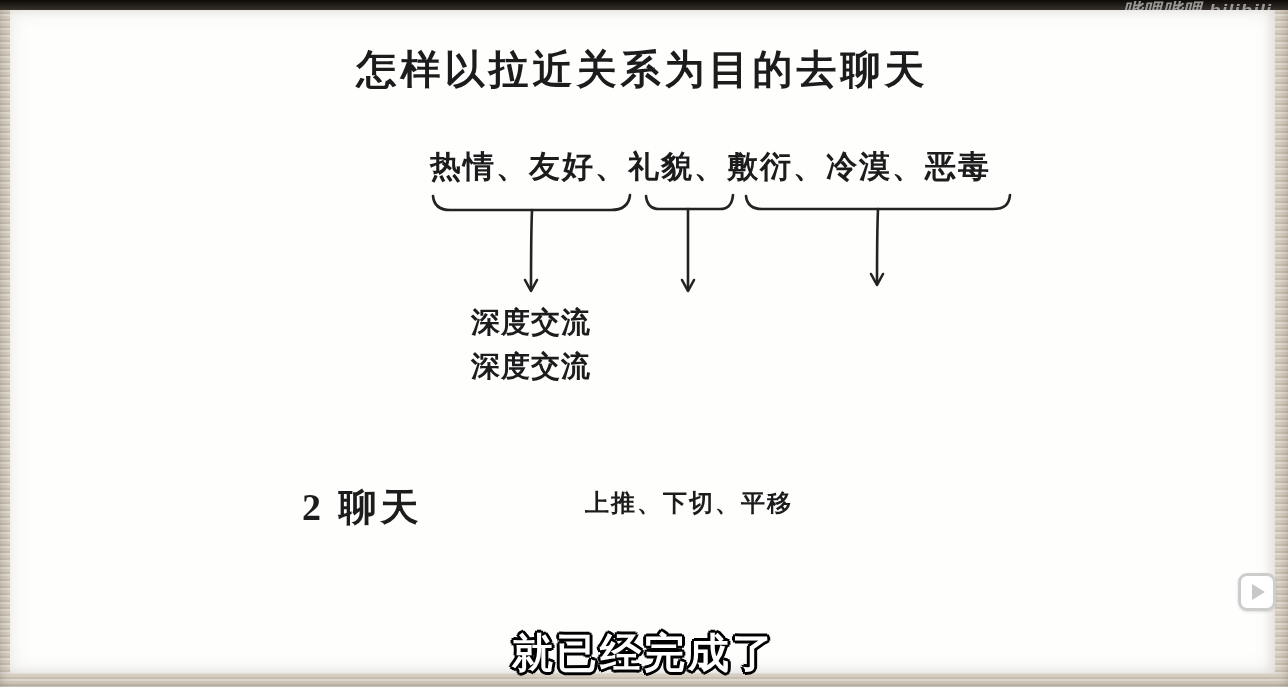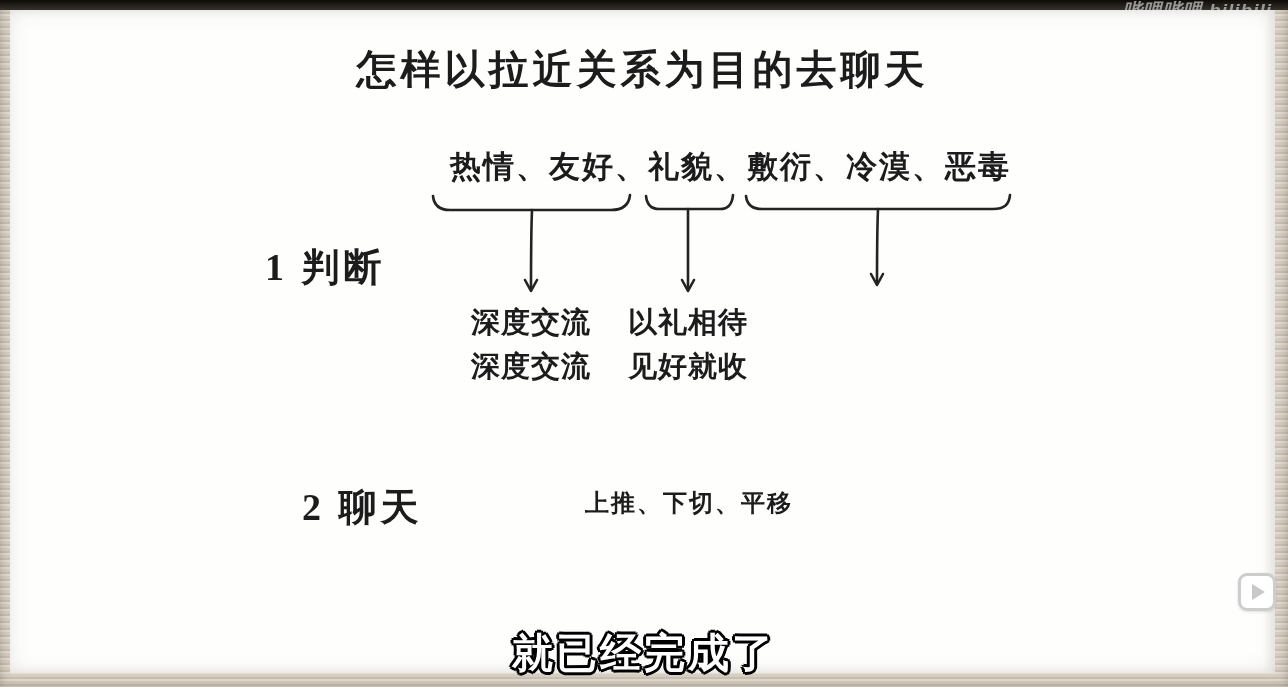--- a/index.html
+++ b/index.html
@@ -27,21 +27,21 @@
     box-shadow:inset 0 0 20px rgba(120,110,95,.16), inset -5px 0 10px rgba(120,110,95,.12);
     padding-left:38px;
   }
   .ink{ color:#1c1c1c; font-family:"Liberation Serif","DejaVu Serif",serif; }
   .title{
     position:absolute; left:0; right:0; top:32px; text-align:center;
     font-size:40px; font-weight:700; letter-spacing:4px;
   }
   .cats{
     position:absolute; left:420px; top:136px; white-space:nowrap;
-    font-size:31px; font-weight:700; letter-spacing:2px;margin-left:20px;
+    font-size:31px; font-weight:700; letter-spacing:2px;
   }
   .bracket{ position:absolute; }
   .bracket path{ stroke:#232323; stroke-width:2.6; fill:none; stroke-linecap:round; stroke-linejoin:round; }
   .bk1{ left:420px; top:182px; }
   .bk2{ left:633px; top:182px; }
   .bk3{ left:733px; top:182px; }
   .result{
     position:absolute; top:290px; text-align:center;
     font-size:29px; font-weight:700; line-height:44px; letter-spacing:1px;
   }
@@ -118,27 +118,22 @@
       <path d="M3,4 C4,13 9,17 19,17 L250,17 C261,17 266,13 267,3"></path>
       <path d="M135,17 C134,40 134,68 134,92"></path>
       <path d="M128,82 L134,93 L140,82"></path>
     </svg>
 
     <div class="result r1 ink">
       <div>深度交流</div>
       <div>深度交流</div>
     </div>
 
-    <div class="result r2 ink">
-      <div>以礼相待</div>
-      <div>见好就收</div>
-    </div>
 
 
-    <div class="step step1 ink">1 判断</div>
 
     <div class="step step2 ink">2 聊天</div>
 
     <div class="methods ink">上推、下切、平移</div>
 
   </div>
 
   <div class="subtitle">就已经完成了</div>
 
   <div class="play-btn">

